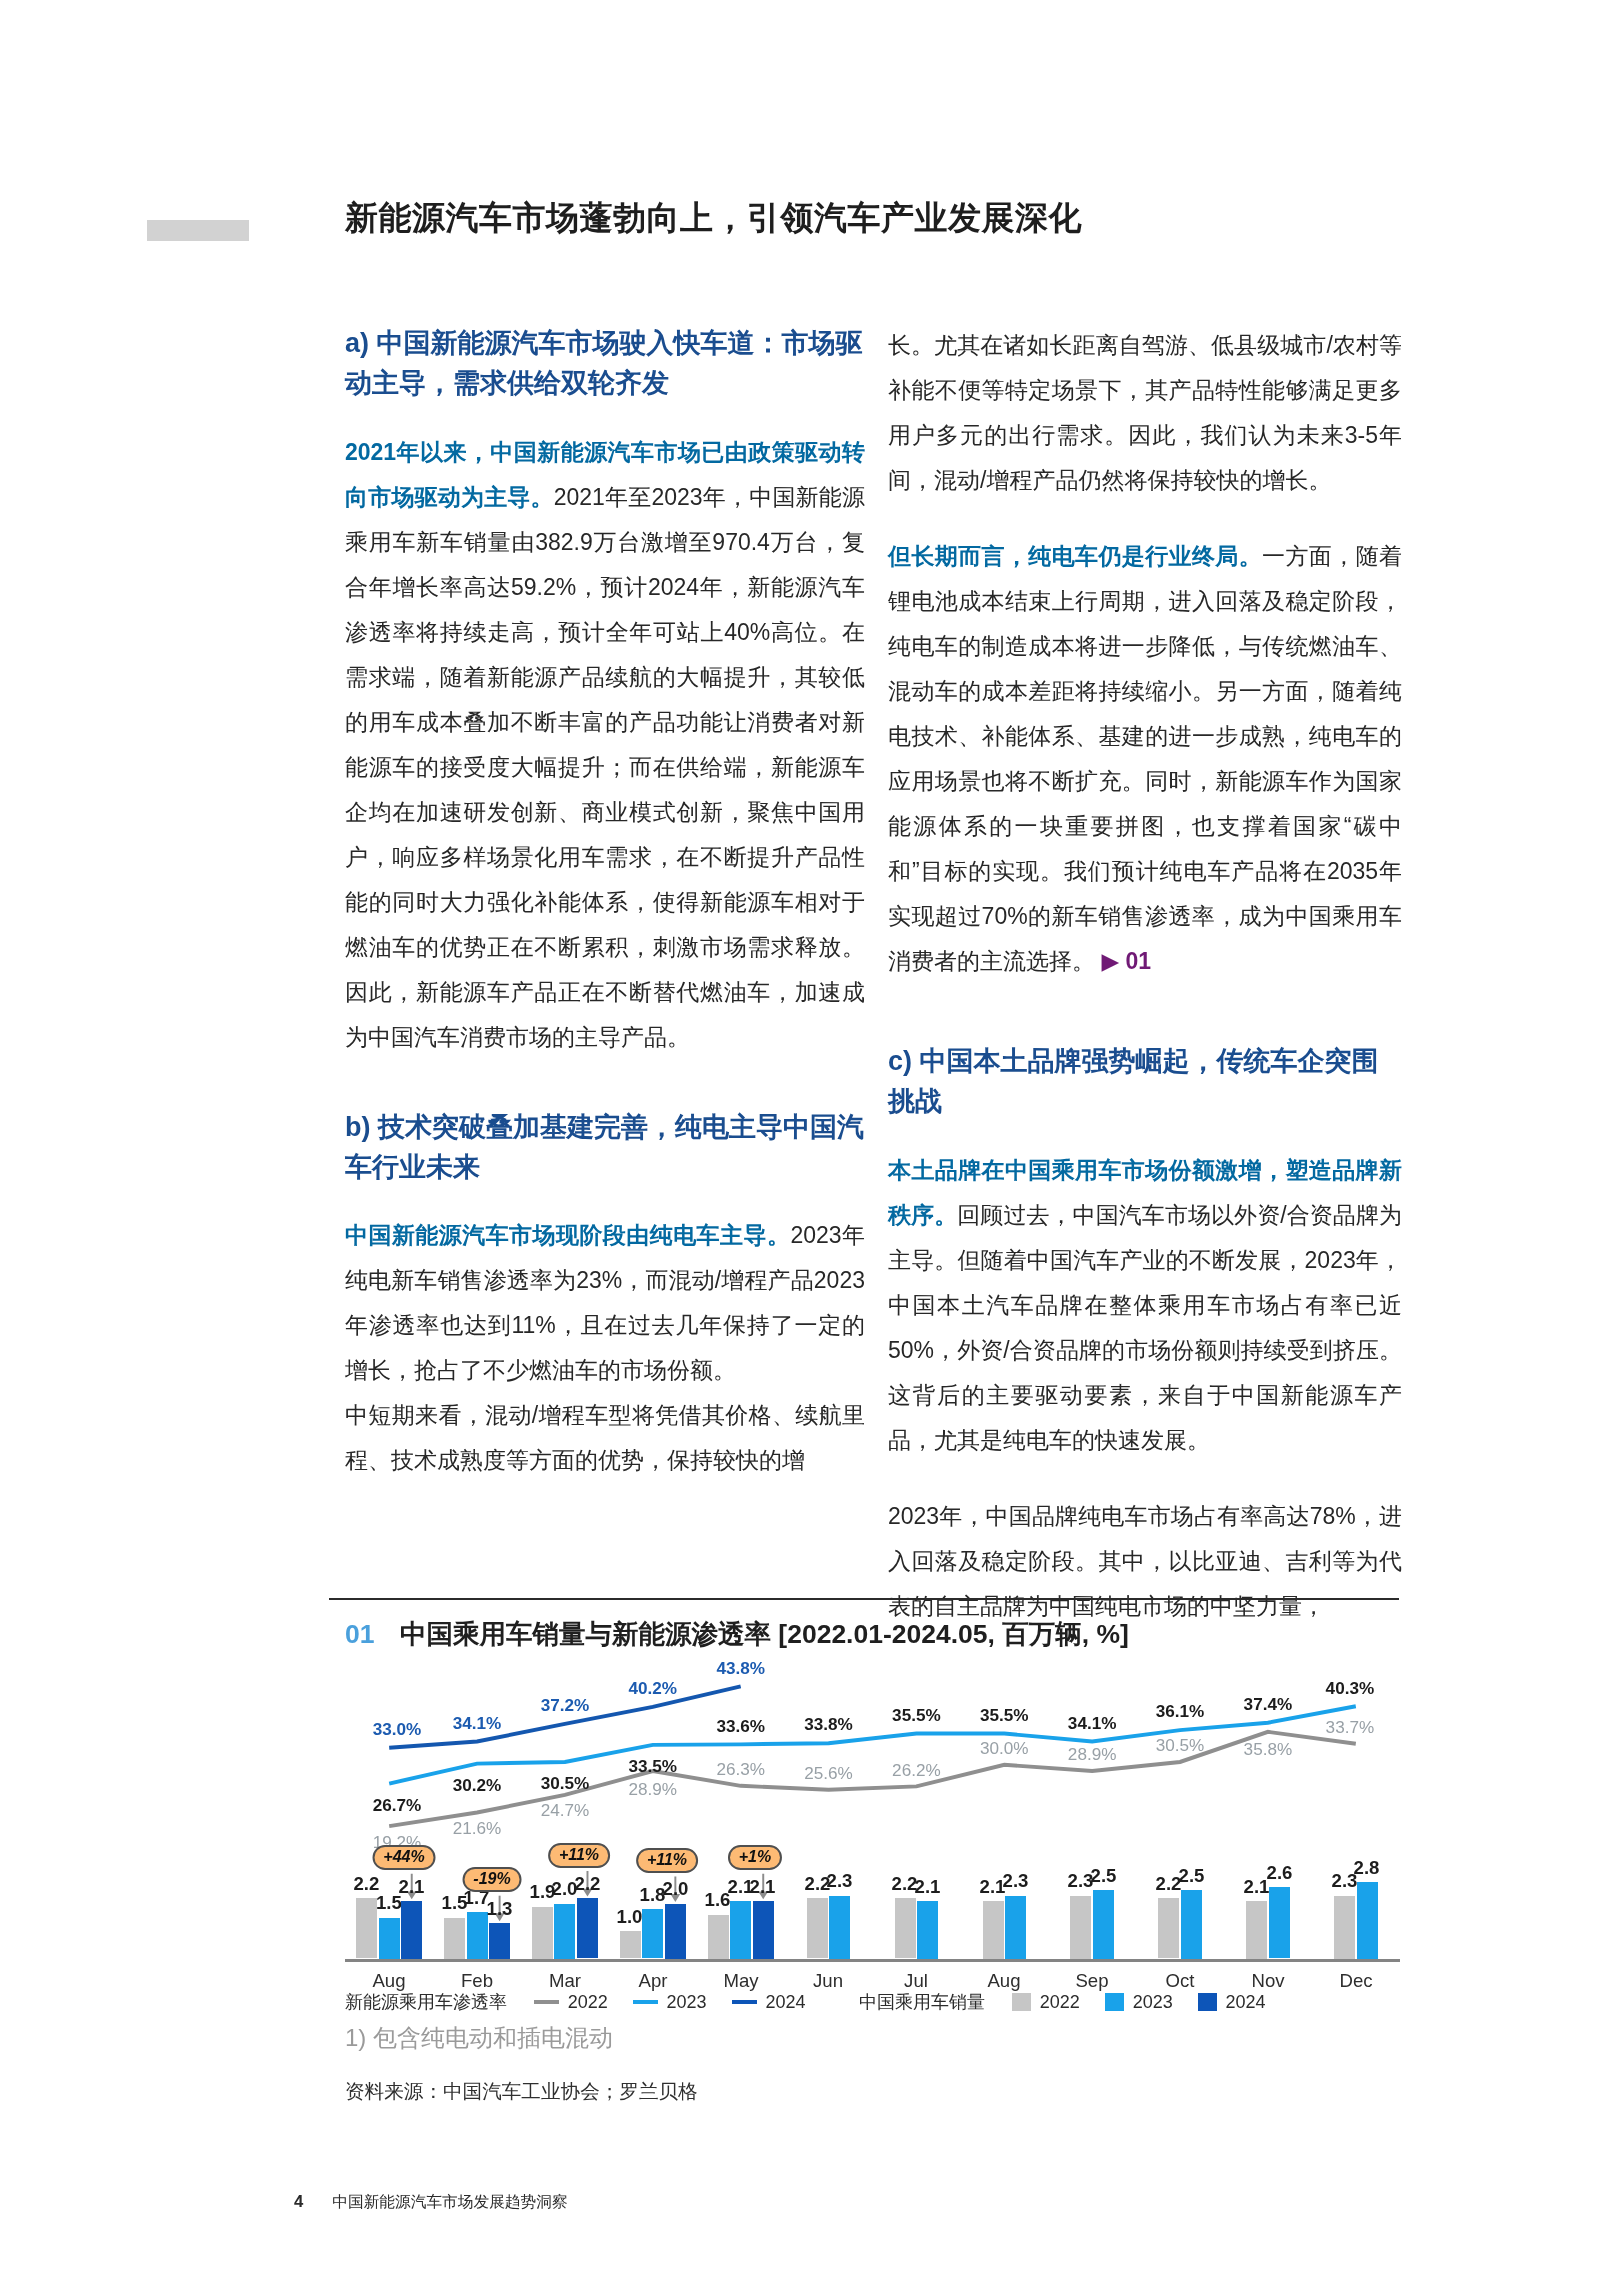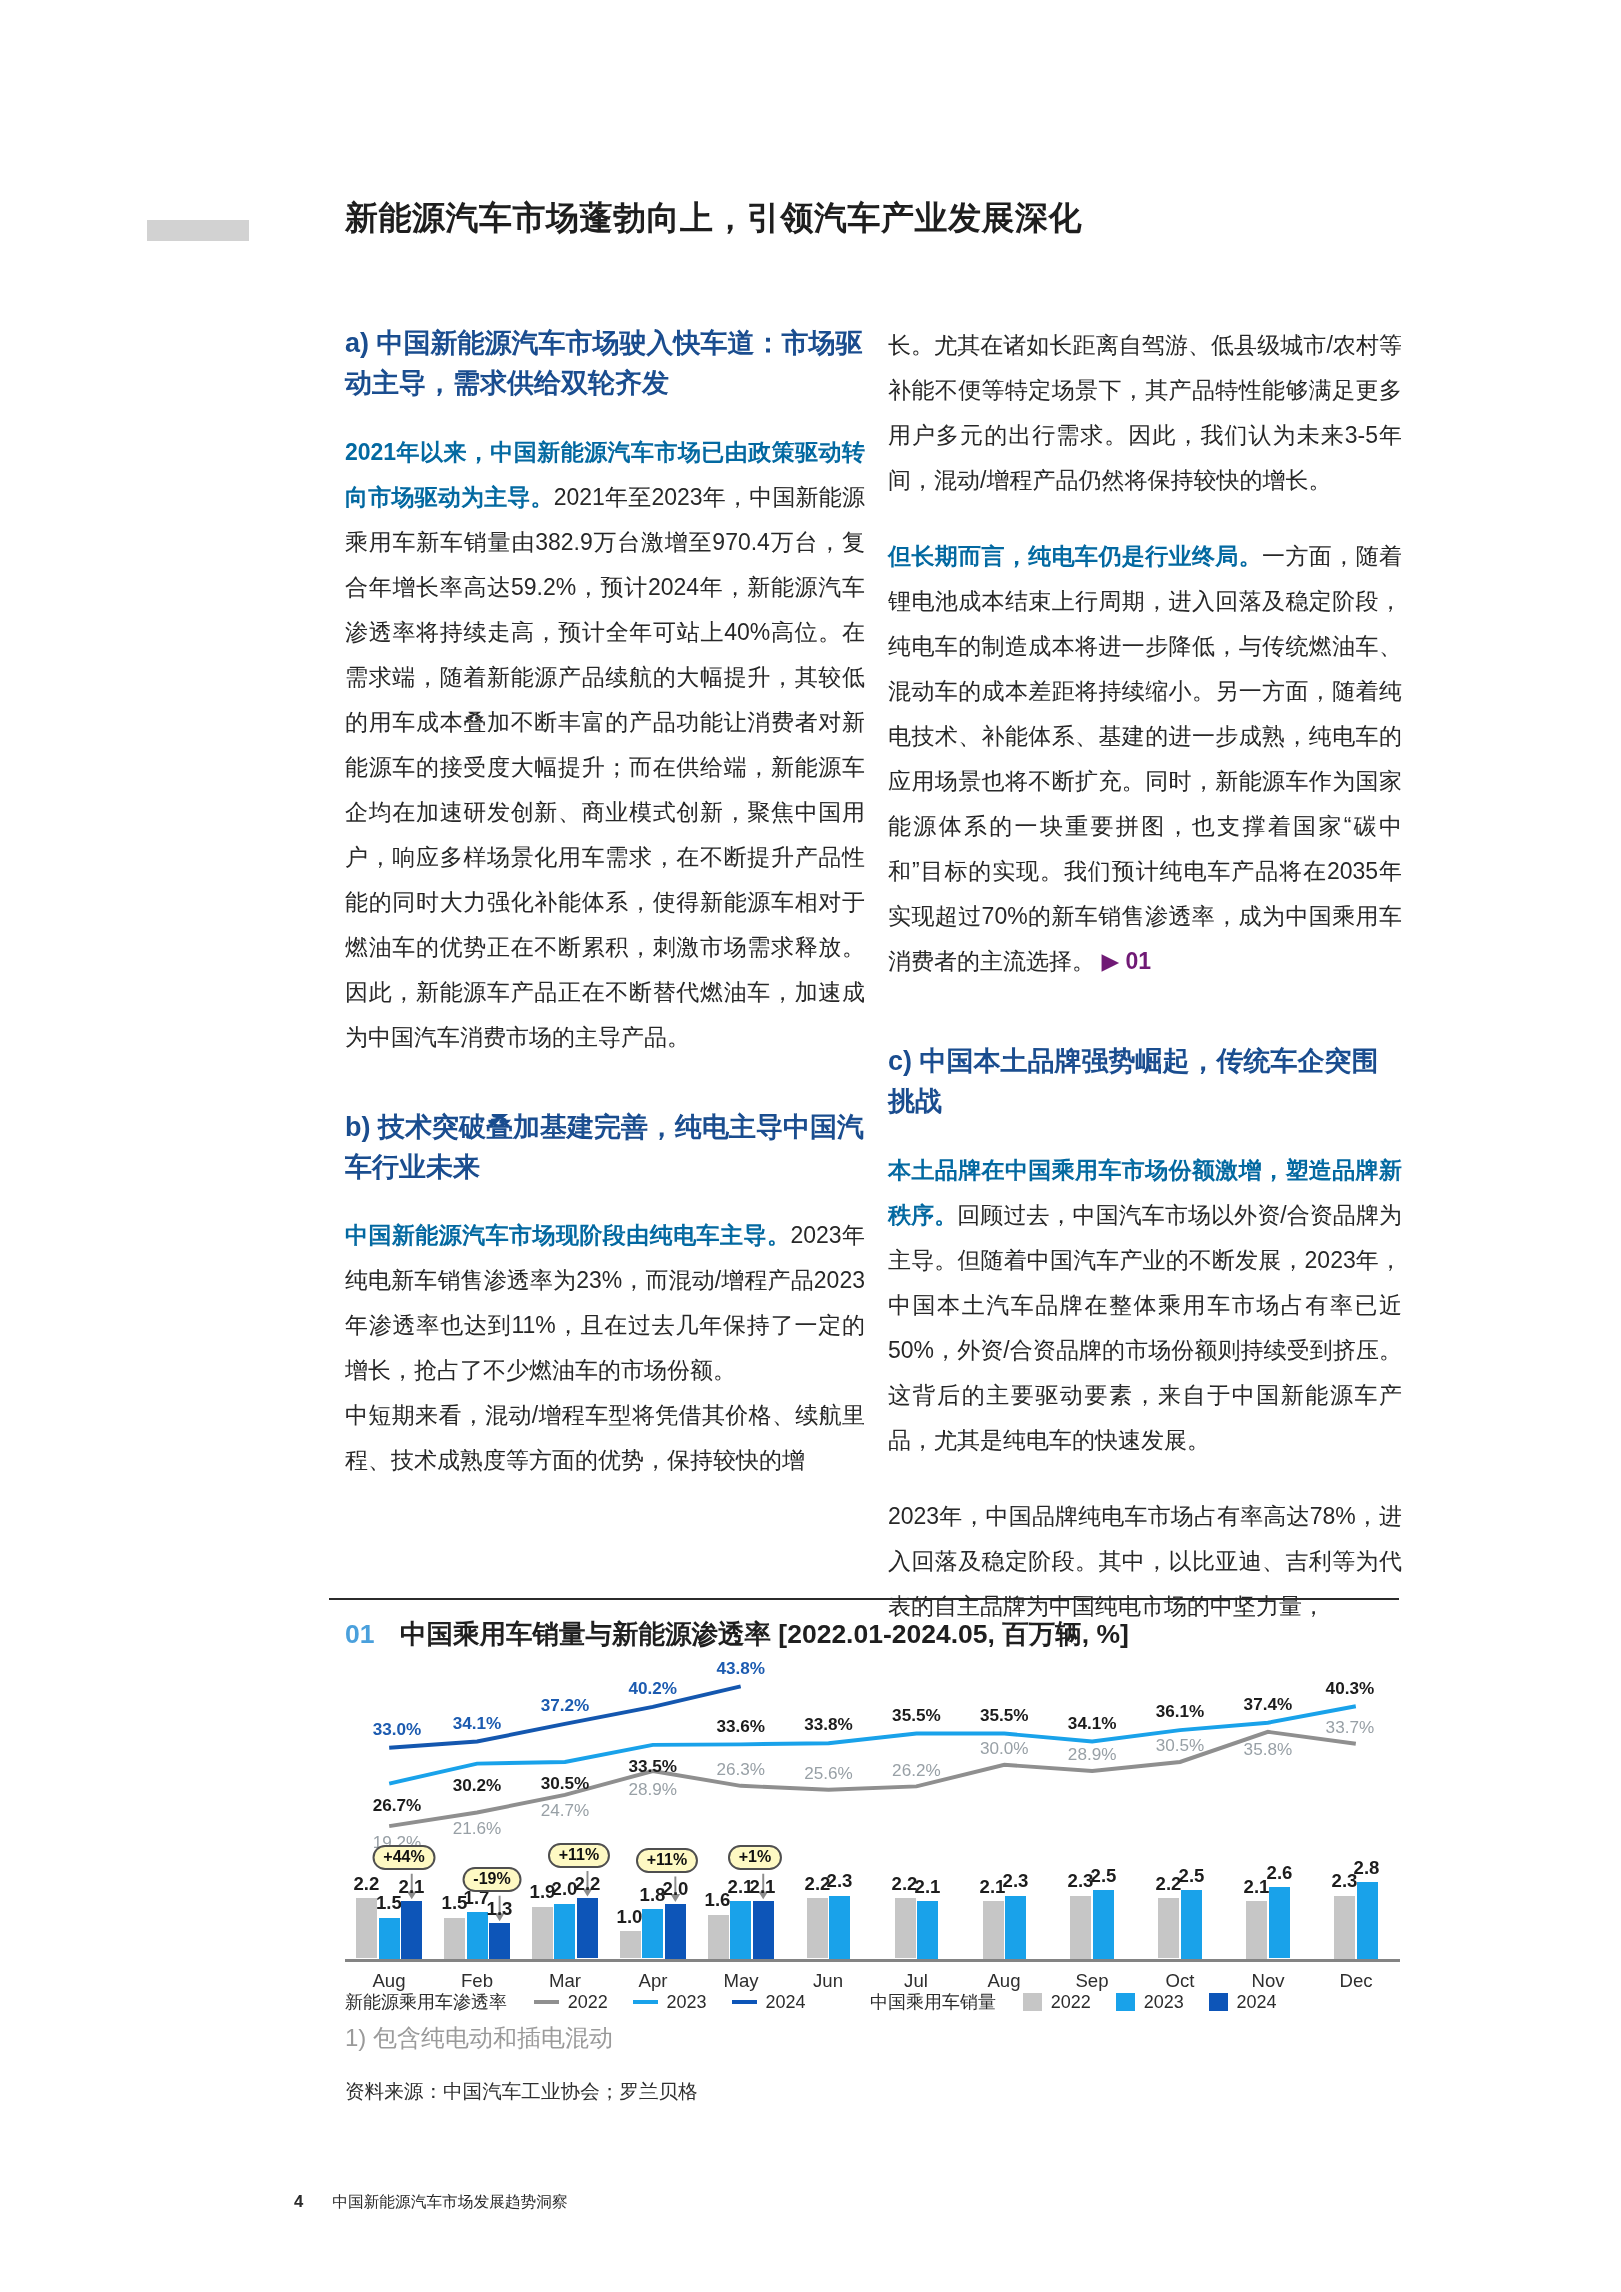--- a/index.html
+++ b/index.html
@@ -39,25 +39,25 @@
   .axis { position:absolute; left:0; top:304px; width:100%; height:2.9px; background:#848484; }
   .mlabel { position:absolute; top:315px; text-align:center; font-size:18.6px; color:#2e2e2e; }
   .bar { position:absolute; }
   .blabel { position:absolute; width:43px; text-align:center; font-size:18.6px; font-weight:bold; color:#1d1d1d; }
   .plabel { font-size:17.5px; font-weight:bold; font-family:"Liberation Sans","DejaVu Sans",sans-serif; }
   .p-gray  { fill:#98a0a6; font-weight:normal; }
   .p-black { fill:#1c1c1c; }
   .p-blue  { fill:#1c5bb0; }
   .pill {
     position:absolute; transform:translateX(-50%); border:2px solid #4f4f4f; border-radius:13.7px;
-    background:#fef9c3; padding:1px 8.8px 2px; font-size:16px; font-weight:bold; color:#111; white-space:nowrap;
+    background:#fdba74; padding:1px 8.8px 2px; font-size:16px; font-weight:bold; color:#111; white-space:nowrap;font-style:italic;
   }
   .legend { position:absolute; left:0; top:392px; display:flex; align-items:center; font-size:18px; color:#2c2c2c; white-space:nowrap; }
   .lg-label { margin-right:27.4px; }
-  .lg-gap { margin-left:39px;text-align:right; }
+  .lg-gap { margin-left:28px;text-align:right; }
   .lg-item { display:inline-flex; align-items:center; margin-right:25.5px; }
   .lg-dash { width:24.5px; height:3.9px; margin-right:8.8px; display:inline-block; }
   .lg-sq   { width:18.6px; height:18.6px; margin-right:8.8px; display:inline-block; }
   .footnote { position:absolute; left:0; top:424px; font-size:24px; color:#9a9a9a; }
   .source   { position:absolute; left:0; top:480px; font-size:19.6px; color:#2f2f2f; }
 
   .footer { position:absolute; left:294px; top:2192px; display:flex; gap:29px; align-items:baseline; font-size:15.7px; color:#2b2b2b; }
   .pagenum { font-weight:bold; font-size:16.7px; }
 </style>
 </head>

